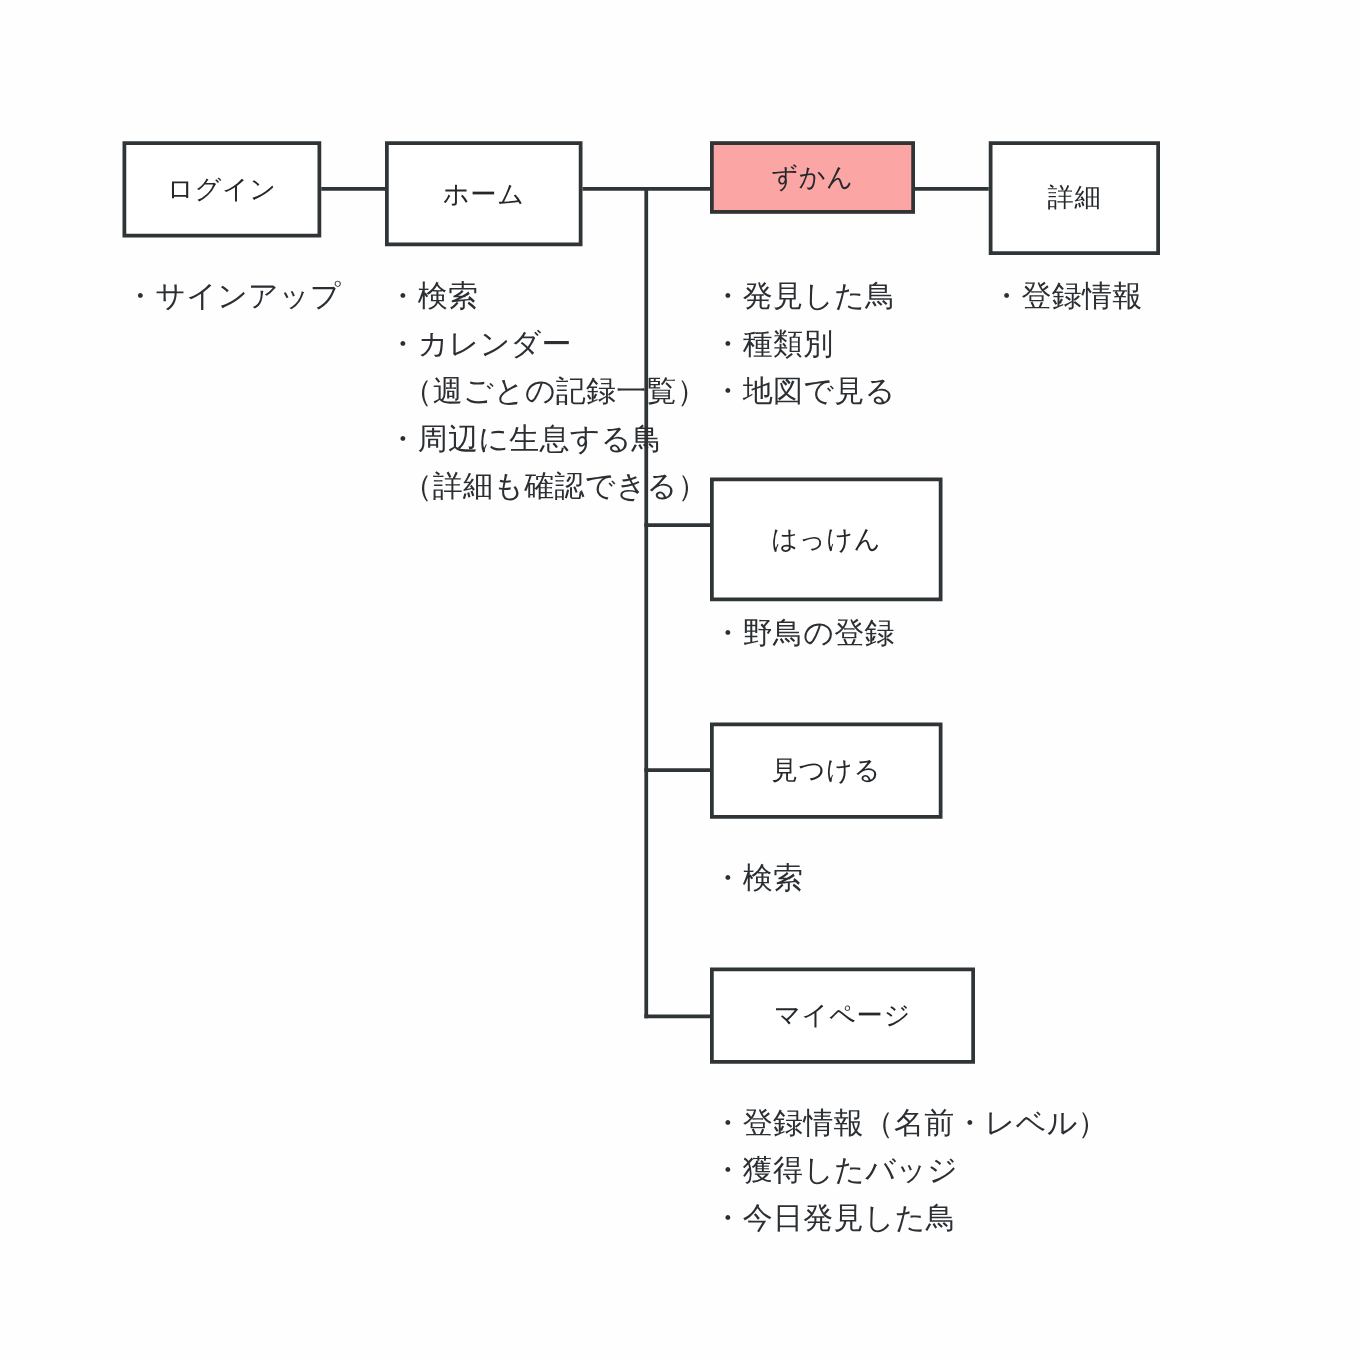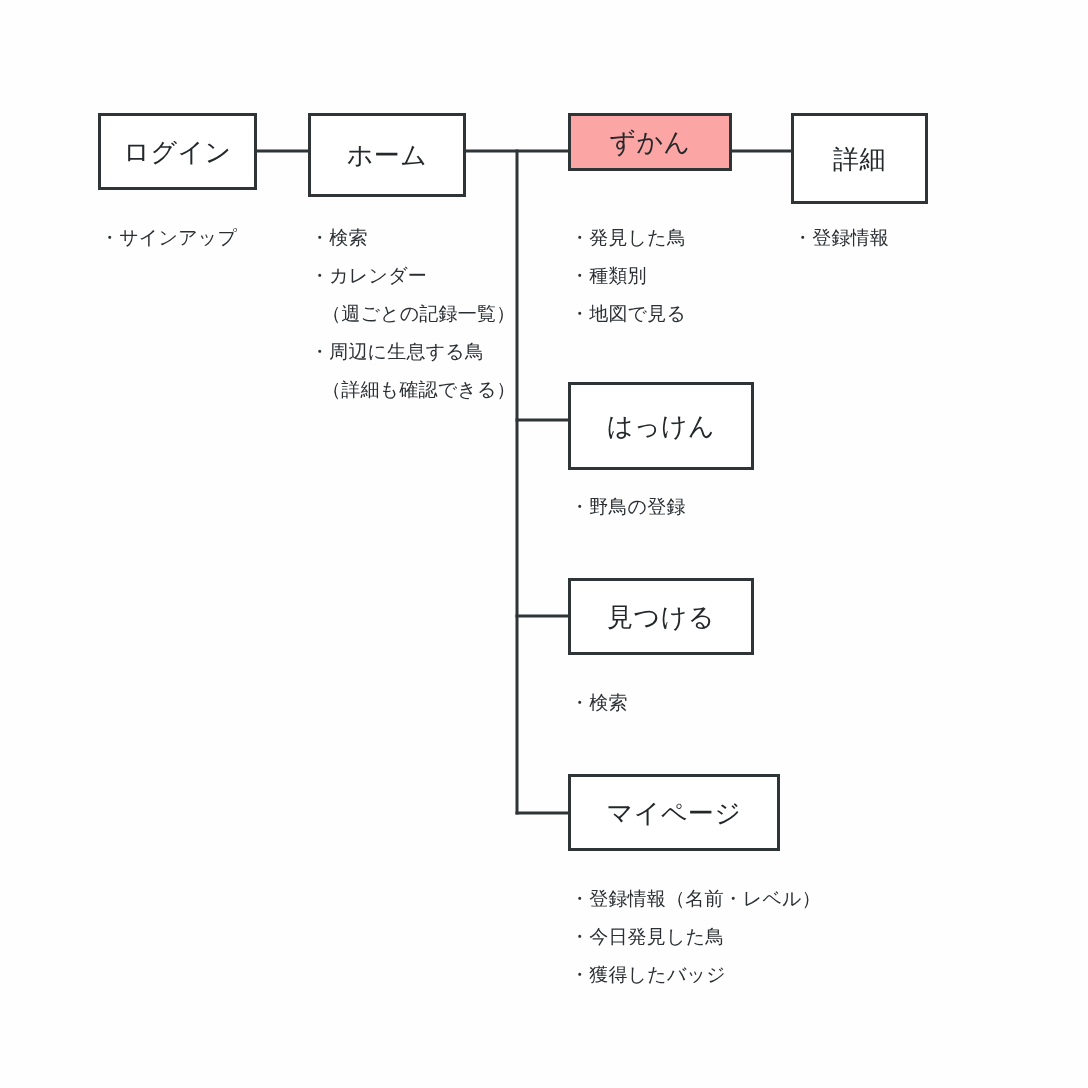--- a/index.html
+++ b/index.html
@@ -31,34 +31,34 @@
   .node {
     position: absolute;
     box-sizing: border-box;
     background: #ffffff;
     border: 3px solid #2f3437;
     display: flex;
     align-items: center;
     justify-content: center;
   }
   .node-label {
-    font-size: 26px;
+    font-size: 21px;
     line-height: 1;
     letter-spacing: 0.5px;
     color: #24282b;
     white-space: nowrap;
   }
   .bullets {
     position: absolute;
     margin: 0;
     padding: 0;
     list-style: none;
   }
   .bullets li {
-    font-size: 19px;
+    font-size: 24px;
     line-height: 38px;
     color: #2b2f33;
     white-space: nowrap;
     letter-spacing: 0.2px;
   }
   .bullets li.sub {
     text-indent: 12px;
   }
 </style>
 </head>
@@ -82,21 +82,21 @@
       </div>
       <div class="node" style="left: 308px; top: 113px; width: 158px; height: 84px; border-color: rgb(47, 52, 55); background: rgb(255, 255, 255);">
         <span class="node-label">ホーム</span>
       </div>
       <div class="node" style="left: 568px; top: 113px; width: 164px; height: 58px; border-color: rgb(47, 52, 55); background: #fca5a5;">
         <span class="node-label">ずかん</span>
       </div>
       <div class="node" style="left: 791px; top: 113px; width: 137px; height: 91px; border-color: rgb(47, 52, 55); background: rgb(255, 255, 255);">
         <span class="node-label">詳細</span>
       </div>
-      <div class="node" style="left: 568px; top: 382px; width: 186px; height: 88px; border-color: rgb(47, 52, 55); background: rgb(255, 255, 255);">
+      <div class="node" style="left: 568px; top: 382px; width: 186px; height: 99px; border-color: rgb(47, 52, 55); background: rgb(255, 255, 255);">
         <span class="node-label">はっけん</span>
       </div>
       <div class="node" style="left: 568px; top: 578px; width: 186px; height: 77px; border-color: rgb(47, 52, 55); background: rgb(255, 255, 255);">
         <span class="node-label">見つける</span>
       </div>
       <div class="node" style="left: 568px; top: 774px; width: 212px; height: 77px; border-color: rgb(47, 52, 55); background: rgb(255, 255, 255);">
         <span class="node-label">マイページ</span>
       </div>
     </div>
 
@@ -120,18 +120,18 @@
         <li>・登録情報</li>
       </ul>
       <ul class="bullets" style="left: 570px; top: 488px;">
         <li>・野鳥の登録</li>
       </ul>
       <ul class="bullets" style="left: 570px; top: 684px;">
         <li>・検索</li>
       </ul>
       <ul class="bullets" style="left: 570px; top: 880px;">
         <li>・登録情報（名前・レベル）</li>
+        <li>・獲得したバッジ</li>
         <li>・今日発見した鳥</li>
-        <li>・獲得したバッジ</li>
       </ul>
     </div>
 
 </div>
 
 </body></html>

